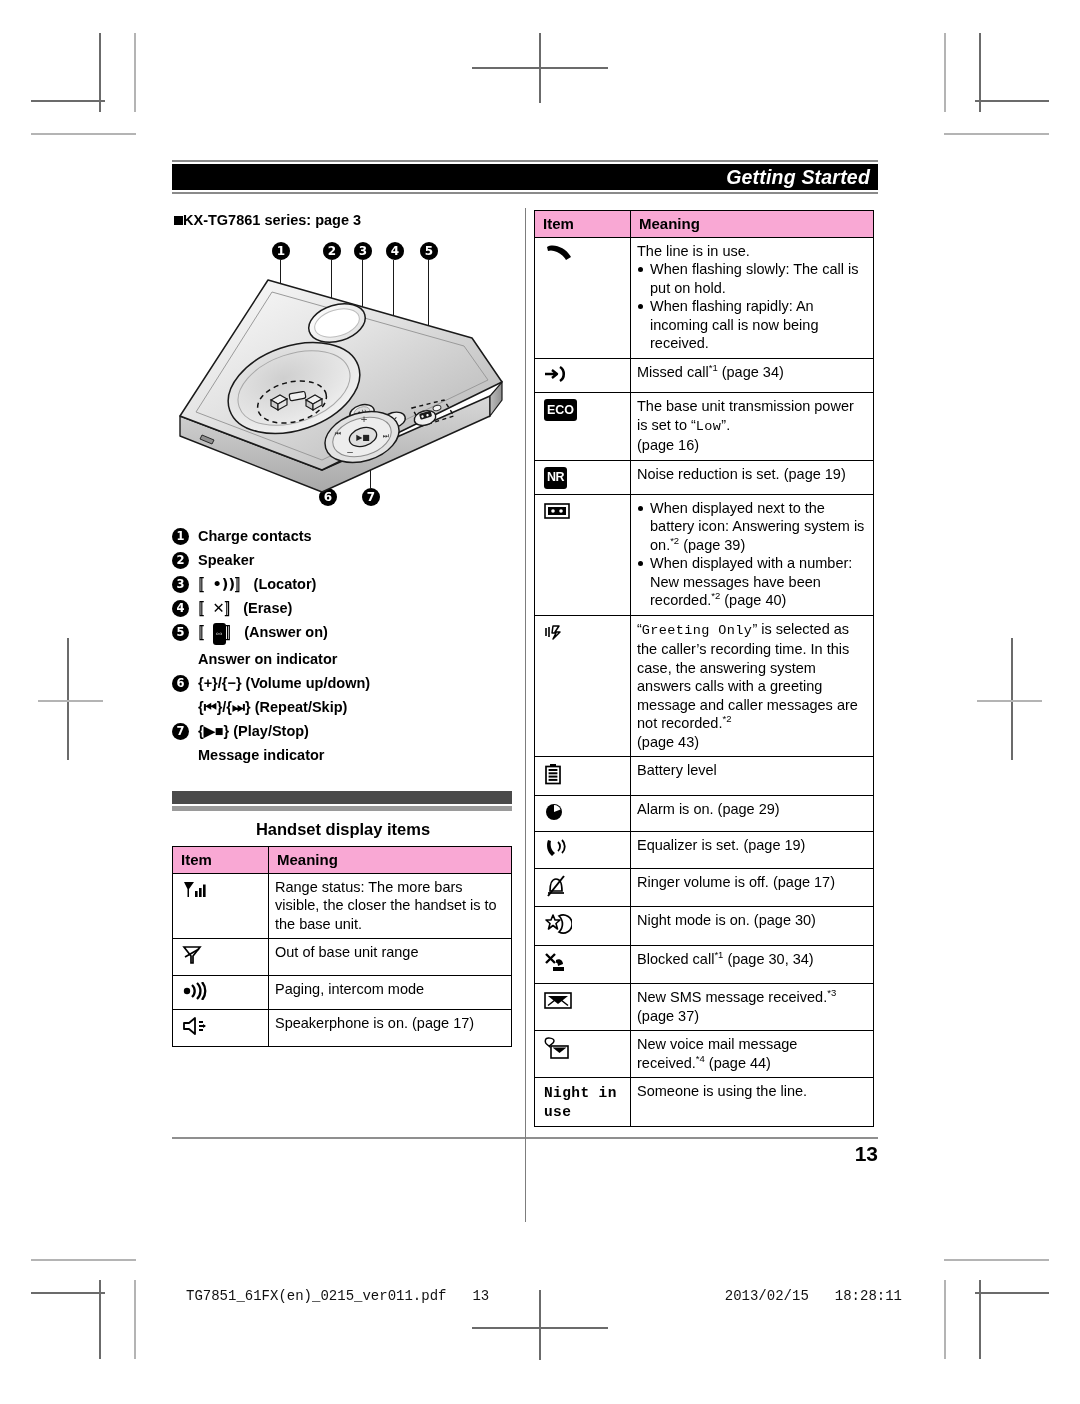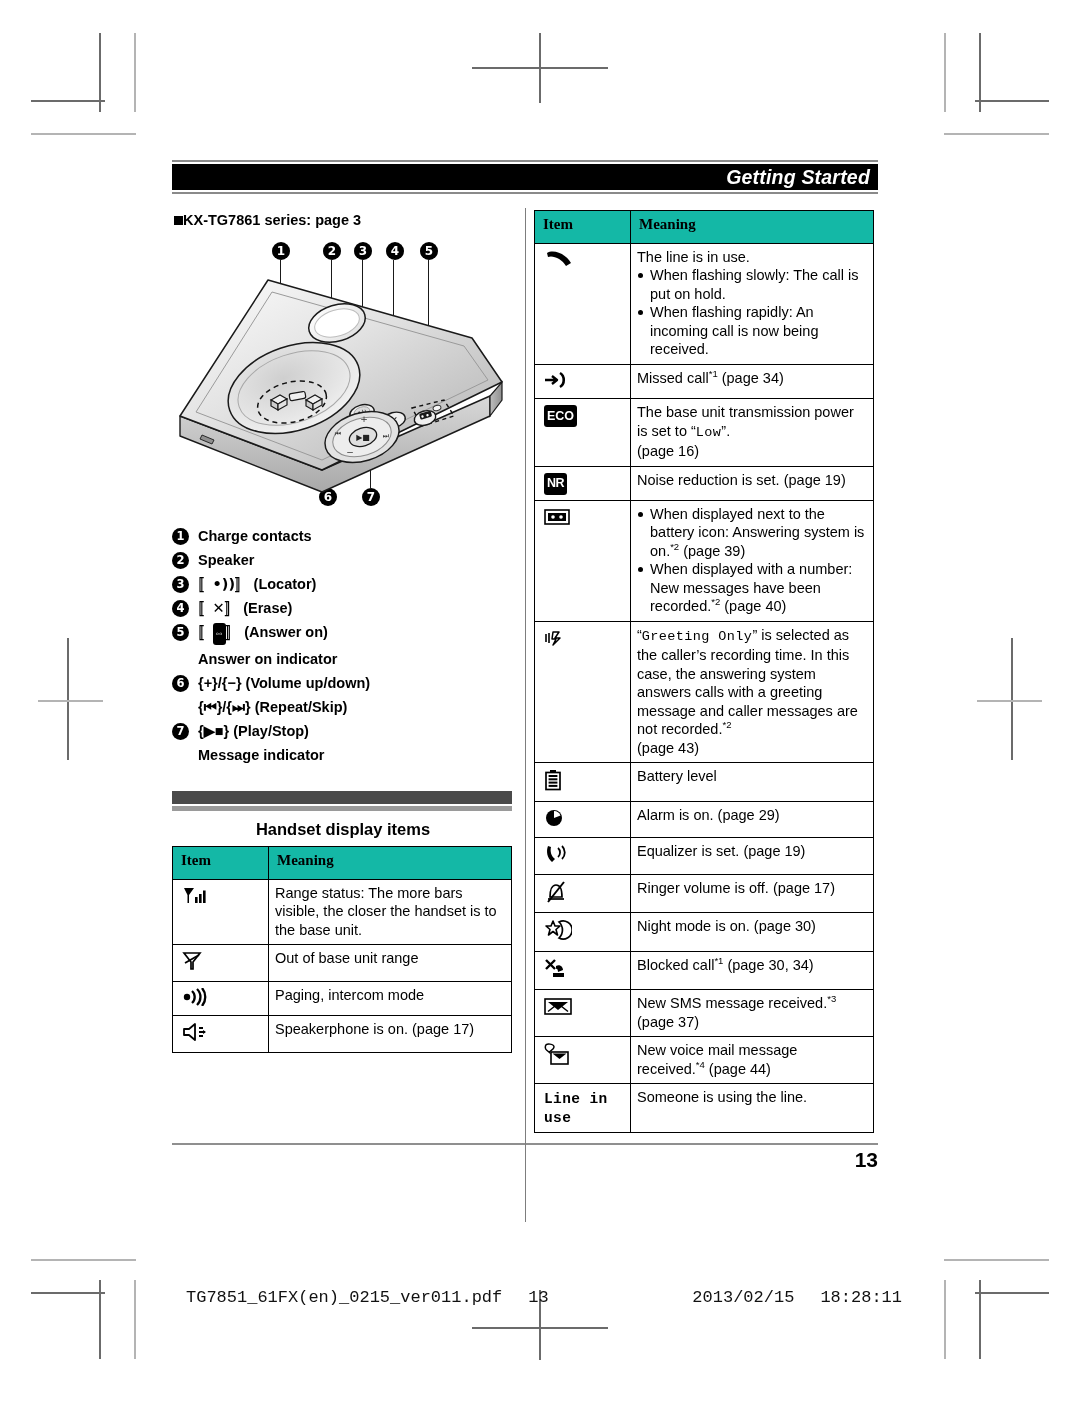--- a/index.html
+++ b/index.html
@@ -72,22 +72,22 @@
   .sub-title { font-size:16.5px; font-weight:bold; margin:9px 0 7px 2px;text-align:center; }
 
   
   table.items { width:100%; border-collapse:collapse; table-layout:fixed; }
   table.items th, table.items td {
     border:1px solid #000; vertical-align:top;
     padding:4px 6px 5px 6px;
     font-size:14.5px; line-height:18.5px;
   }
   table.items th {
-    background:#14b8a6; font-weight:bold; text-align:left;
-    padding:4px 6px 9px 8px; font-size:15px;font-family:Liberation Serif, serif;
+    background:#f9a8d4; font-weight:bold; text-align:left;
+    padding:4px 6px 3px 8px; font-size:15px;
   }
   table.items .c-item { width:96px; }
   table.items td.c-item { text-align:left; padding-left:9px; padding-top:6px; }
   .ul { list-style:none; margin:0; padding:0; }
   .ul li { position:relative; padding-left:13px; }
   .ul li:before { content:""; position:absolute; left:1px; top:7px; width:5px; height:5px; background:#000; border-radius:50%; }
   .mono { font-family:"Liberation Mono", monospace; font-size:13.5px; letter-spacing:.4px; }
   sup { font-size:9.5px; vertical-align:super; line-height:0; }
   .badge {
     display:inline-block; background:#000; color:#fff; font-weight:bold;
@@ -95,21 +95,21 @@
     letter-spacing:0px; font-family:"Liberation Sans", sans-serif;
   }
 
   
   .foot-rule { width:100%; height:2px; background:#8f8f8f; margin-top:10px; }
   .pageno { text-align:right; font-size:21px; font-weight:bold; margin-top:3px; }
 
   
   .printfoot {
     position:absolute; left:186px; top:1288px; width:716px;
-    font-family:"Liberation Mono", monospace; font-size:17px; color:#111;
+    font-family:"Liberation Mono", monospace; font-size:14px; color:#111;
     display:flex; align-items:center;
   }
   .pf-file { white-space:pre; }
   .pf-pg { margin-left:26px; }
   .pf-date { margin-left:auto; white-space:pre; }
 </style>
 </head>
 <body>
 
 <div class="mark" style="left:99px;top:33px;width:2px;height:79px;"></div>
@@ -539,21 +539,21 @@
               <svg width="28" height="24" viewBox="0 0 28 24">
                 <path d="M2 2 C2 0.5 10 0.5 10 4 C10 7 5 7.5 5.5 9.5 L2.5 7 C1 6 1 3 2 2 Z" fill="none" stroke="#000" stroke-width="1.5"></path>
                 <rect x="7" y="9" width="17" height="12" fill="none" stroke="#000" stroke-width="1.6"></rect>
                 <path d="M8.5 10.5 L22.5 10.5 L15.5 16 Z" fill="#000"></path>
               </svg>
             </td>
             <td>New voice mail message received.<sup>*4</sup> (page 44)</td>
           </tr>
 
           <tr>
-            <td class="c-item mono" style="font-weight:bold;">Line in use</td>
+            <td class="c-item mono" style="font-weight:bold;">Night in use</td>
             <td>Someone is using the line.</td>
           </tr>
 
         </tbody>
       </table>
     </div>
   </div>
 
   <div class="foot-rule"></div>
   <div class="pageno">13</div>

